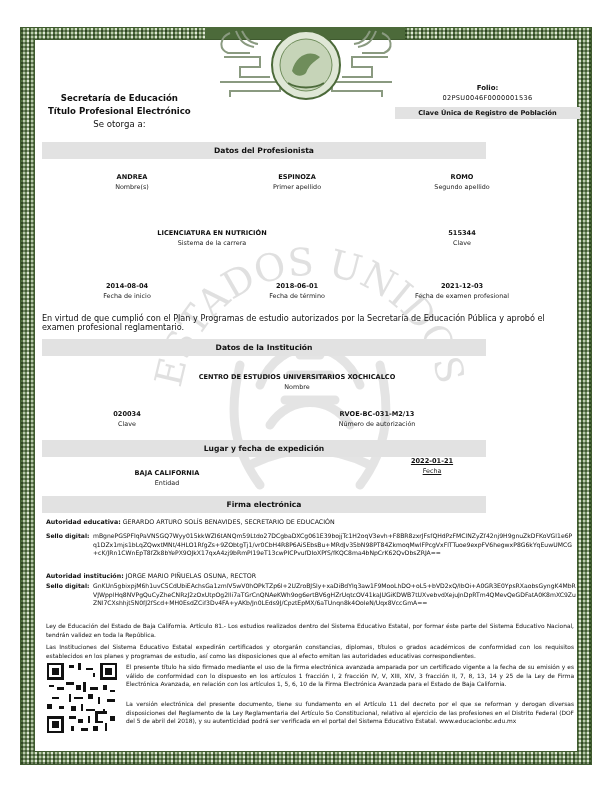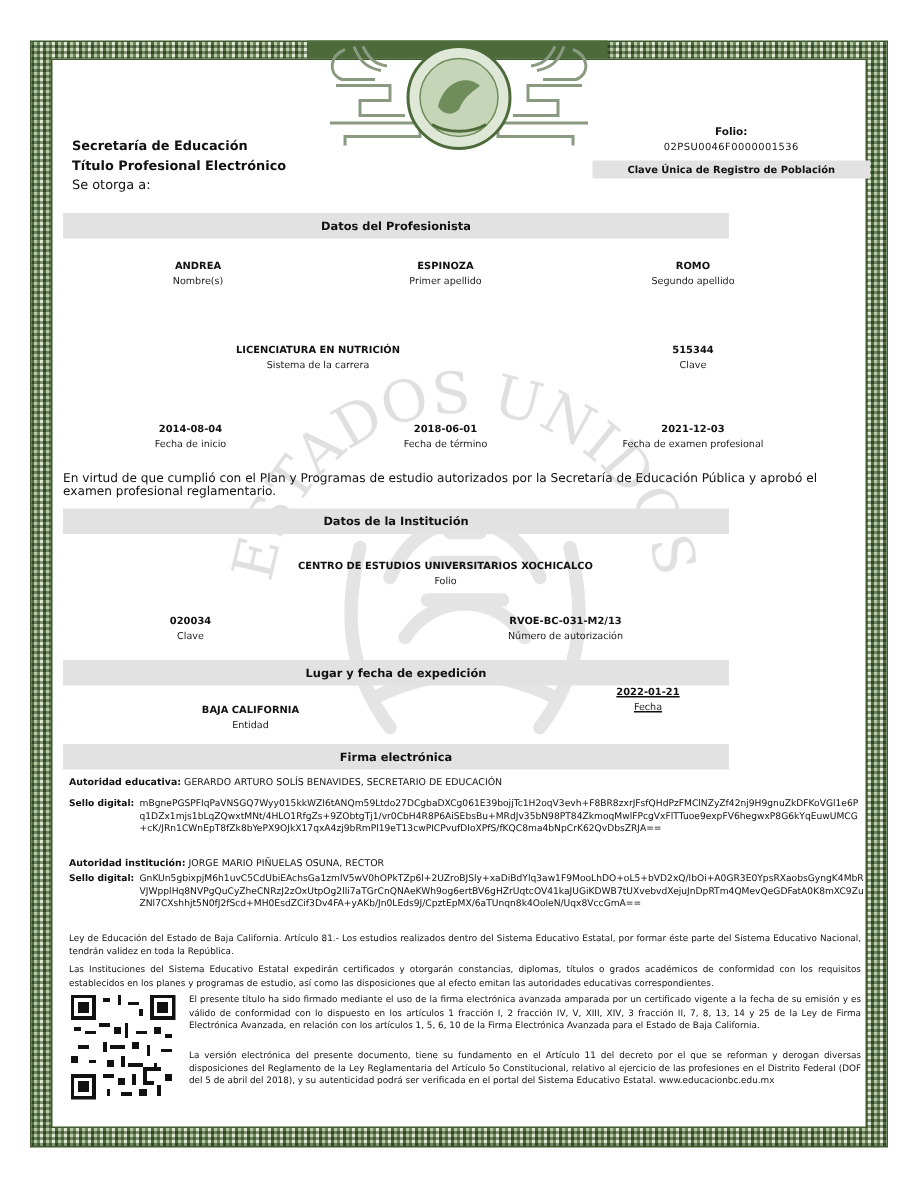--- a/index.html
+++ b/index.html
@@ -27,21 +27,21 @@
       position: absolute; left: 205px; top: 27px; width: 200px; height: 12px; background: #4c6a3a;
     }
     .crest {
       position: absolute; left: 210px; top: 27px; width: 192px; height: 75px;
     }
 
     
     .watermark { position: absolute; left: 150px; top: 235px; width: 320px; height: 300px; opacity: 0.22; }
 
     
-    .hdr-left { position: absolute; left: 48px; top: 92px; }
+    .hdr-left { position: absolute; left: 48px; top: 92px; text-align: center; }
     .hdr-title { font-weight: bold; font-size: 8.6px; line-height: 13px; }
     .hdr-sub { font-size: 8.6px; line-height: 13px; }
     .hdr-right { position: absolute; left: 395px; top: 83px; width: 185px; text-align: center; }
     .folio-label { font-weight: bold; font-size: 7px; line-height: 10px; }
     .folio-value { font-size: 6.6px; line-height: 10px; letter-spacing: 0.3px; }
     .curp-band { margin-top: 4px; background: #e2e2e2; font-weight: bold; font-size: 6.6px; line-height: 10px; padding: 1px 0; }
     .curp-value { font-size: 6.6px; line-height: 12px; letter-spacing: 0.3px; }
 
     
     .band { position: absolute; left: 42px; width: 444px; height: 17px; background: #e2e2e2;
@@ -150,21 +150,21 @@
   <div class="v">2021-12-03</div>
   <div class="l">Fecha de examen profesional</div>
 </div>
 
 <div class="statement">En virtud de que cumplió con el Plan y Programas de estudio autorizados por la Secretaría de Educación Pública y aprobó el examen profesional reglamentario.</div>
 
 <div class="band" style="top:339px;">Datos de la Institución</div>
 
 <div class="field" style="left:297px; top:372px;">
   <div class="v">CENTRO DE ESTUDIOS UNIVERSITARIOS XOCHICALCO</div>
-  <div class="l">Folio</div>
+  <div class="l">Nombre</div>
 </div>
 <div class="field" style="left:127px; top:409px;">
   <div class="v">020034</div>
   <div class="l">Clave</div>
 </div>
 <div class="field" style="left:377px; top:409px;">
   <div class="v">RVOE-BC-031-M2/13</div>
   <div class="l">Número de autorización</div>
 </div>
 

